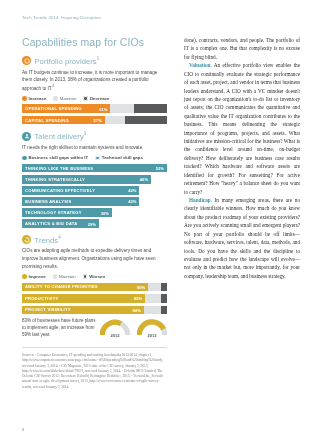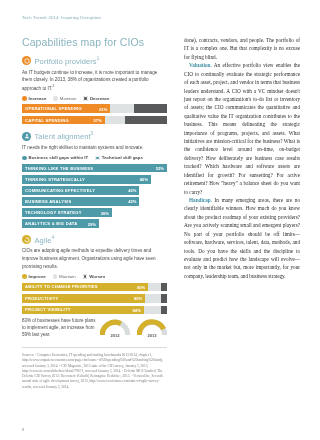--- a/index.html
+++ b/index.html
@@ -230,21 +230,21 @@
       </div>
 
       <div class="sec">
         <div class="sec-head">
           <span class="sec-ic teal">
             <svg width="6" height="6" viewBox="0 0 12 12">
                 <circle cx="6" cy="4" r="1.9" fill="#fff"></circle>
                 <path d="M2.2 10.5c0-2.1 1.7-3.4 3.8-3.4s3.8 1.3 3.8 3.4z" fill="#fff"></path>
               </svg>
           </span>
-          <span class="sec-name"><span>Talent alignment</span><sup>3</sup></span>
+          <span class="sec-name"><span>Talent delivery</span><sup>3</sup></span>
         </div>
         <p class="sec-body">IT needs the right skillset to maintain systems and innovate.</p>
 
         <div class="legend">
           <span class="lg">
               <span class="lg-dot solid-teal"></span>
               <span class="lg-txt">Business skill gaps within IT</span>
             </span>
           <span class="lg">
               <span class="lg-dot ring-teal"></span>
@@ -279,21 +279,21 @@
       </div>
 
       <div class="sec">
         <div class="sec-head">
           <span class="sec-ic gold">
             <svg width="6" height="6" viewBox="0 0 12 12">
                 <path d="M6 1.8A4.2 4.2 0 1 1 1.8 6" fill="none" stroke="#fff" stroke-width="1.6"></path>
                 <path d="M4.4 0.4 L7 1.9 L4.4 3.4 Z" fill="#fff"></path>
               </svg>
           </span>
-          <span class="sec-name"><span>Agile</span><sup>4</sup></span>
+          <span class="sec-name"><span>Trends</span><sup>4</sup></span>
         </div>
         <p class="sec-body">CIOs are adopting agile methods to expedite delivery times and improve business alignment. Organizations using agile have seen promising results.</p>
 
         <div class="legend">
           <span class="lg">
               <span class="lg-dot solid-gold"></span>
               <span class="lg-txt">Improve</span>
             </span>
           <span class="lg">
               <span class="lg-dot light"></span>

